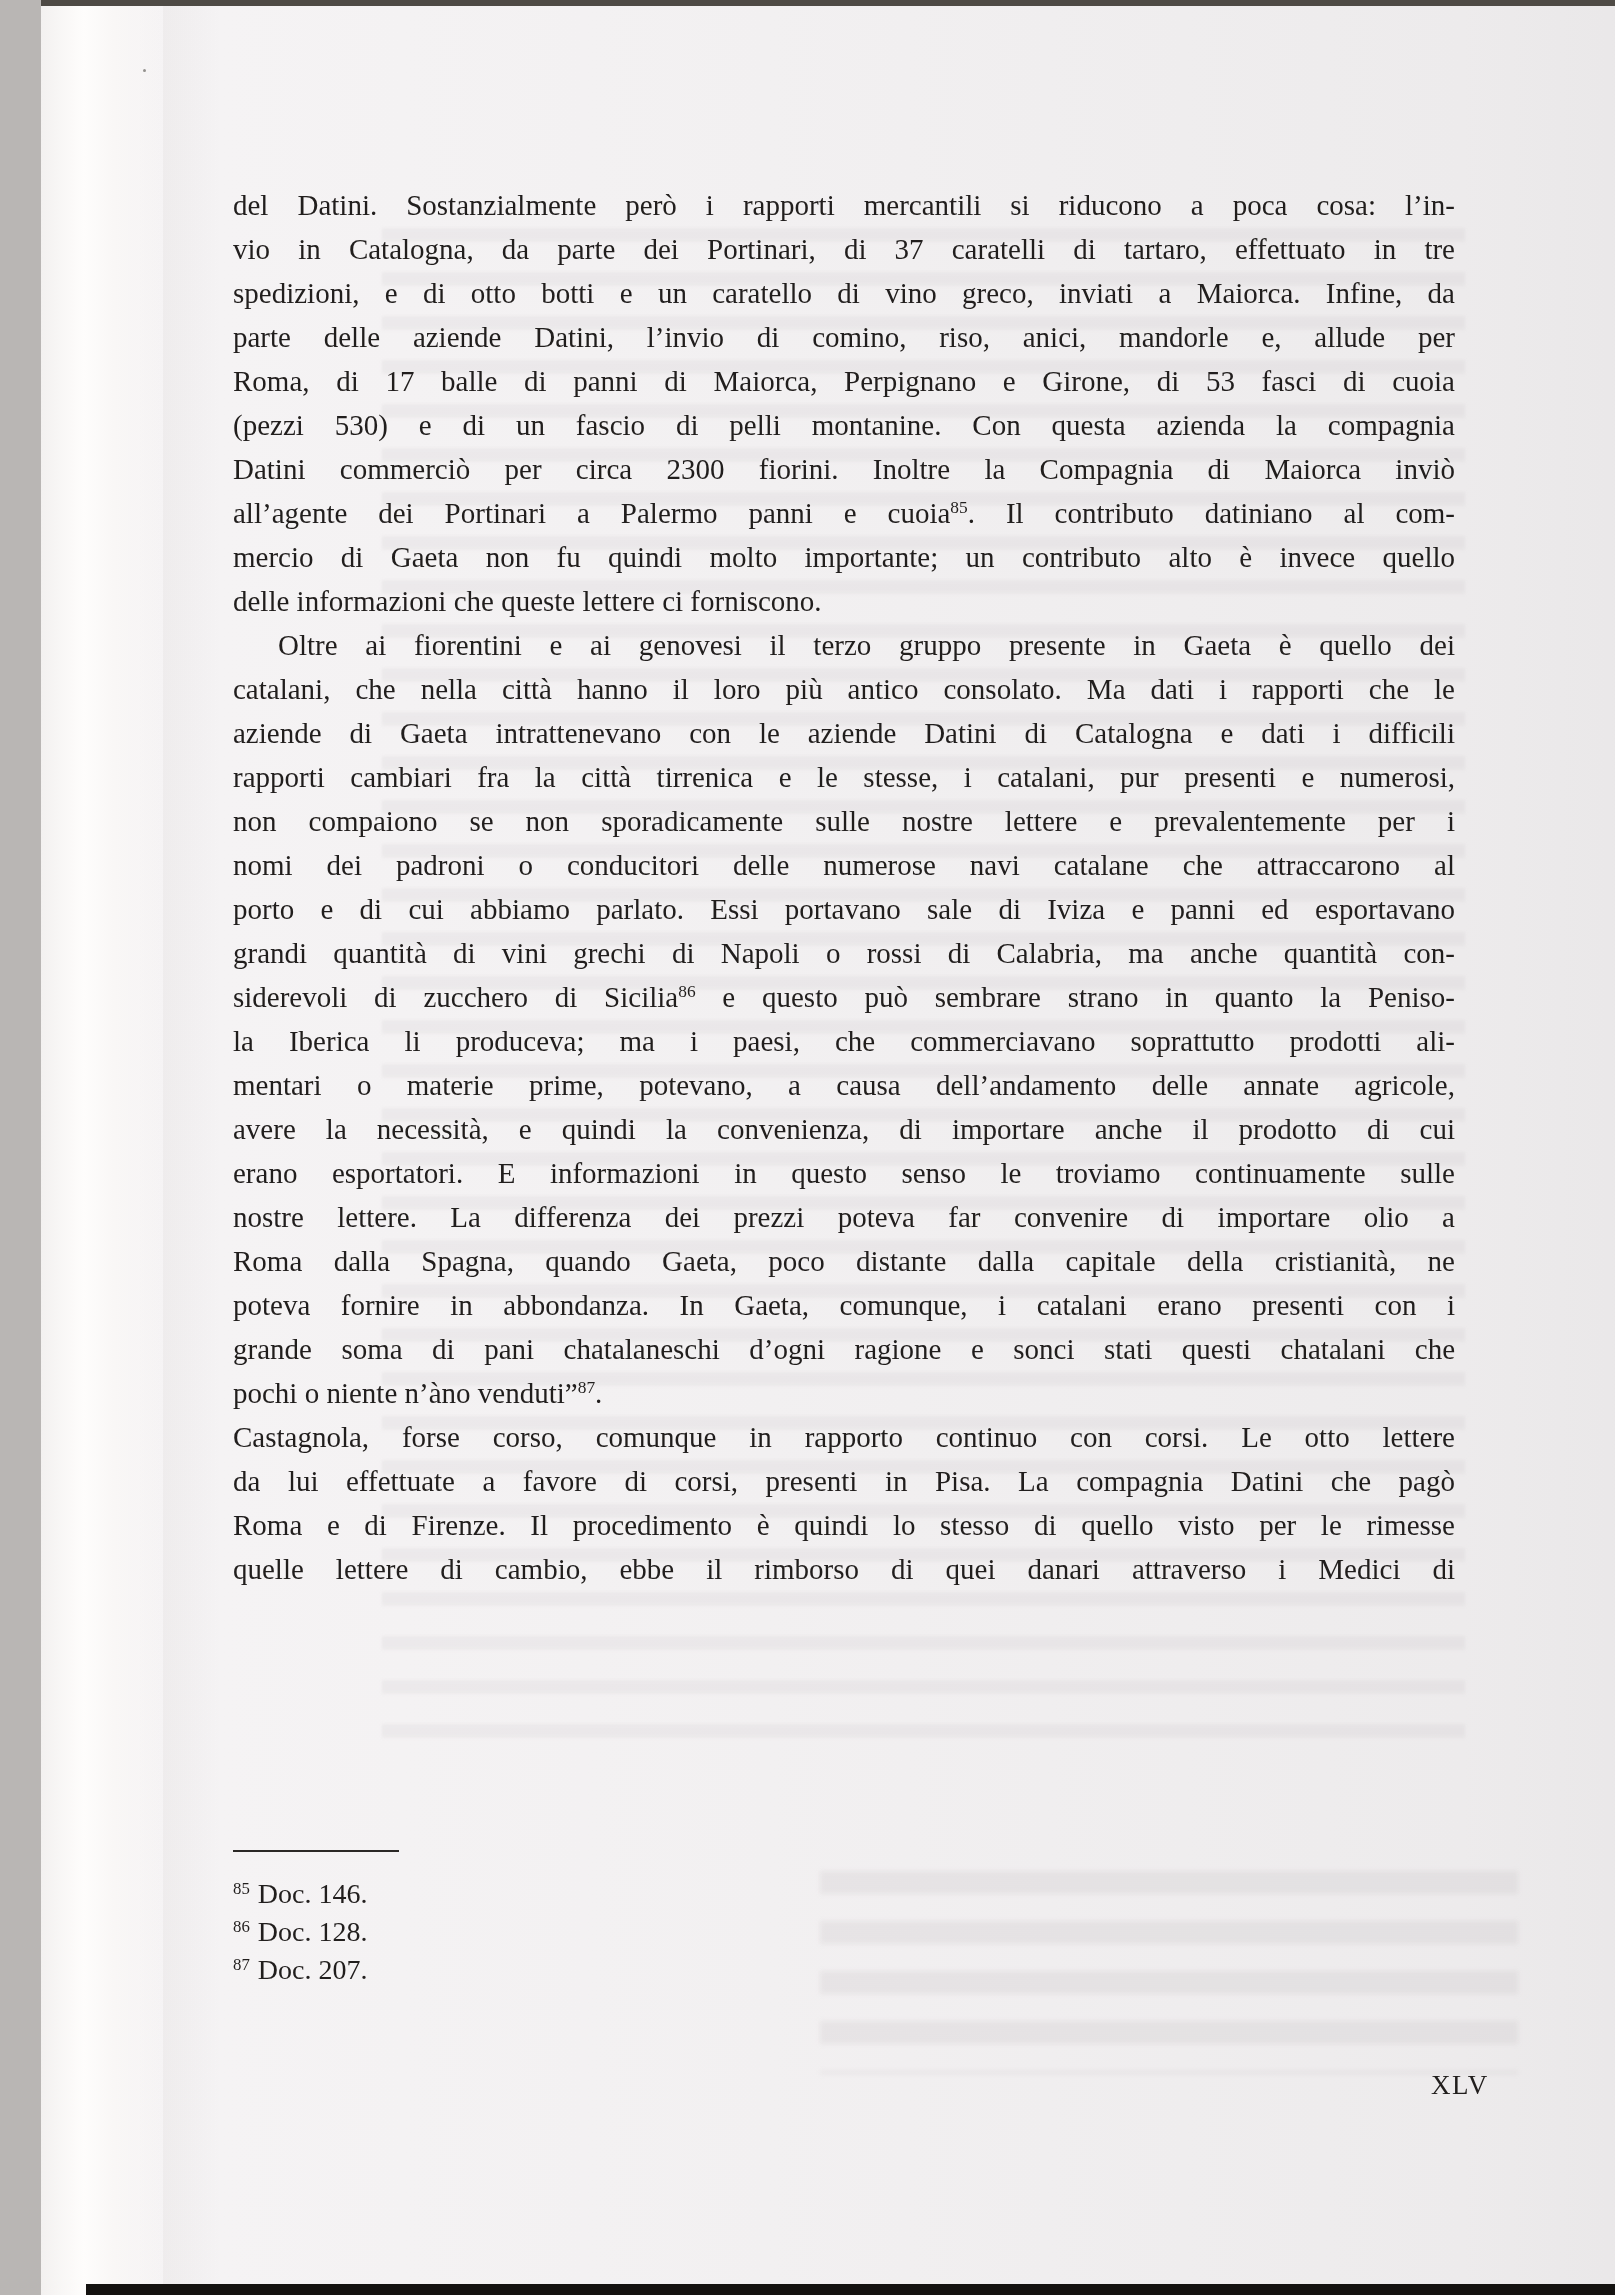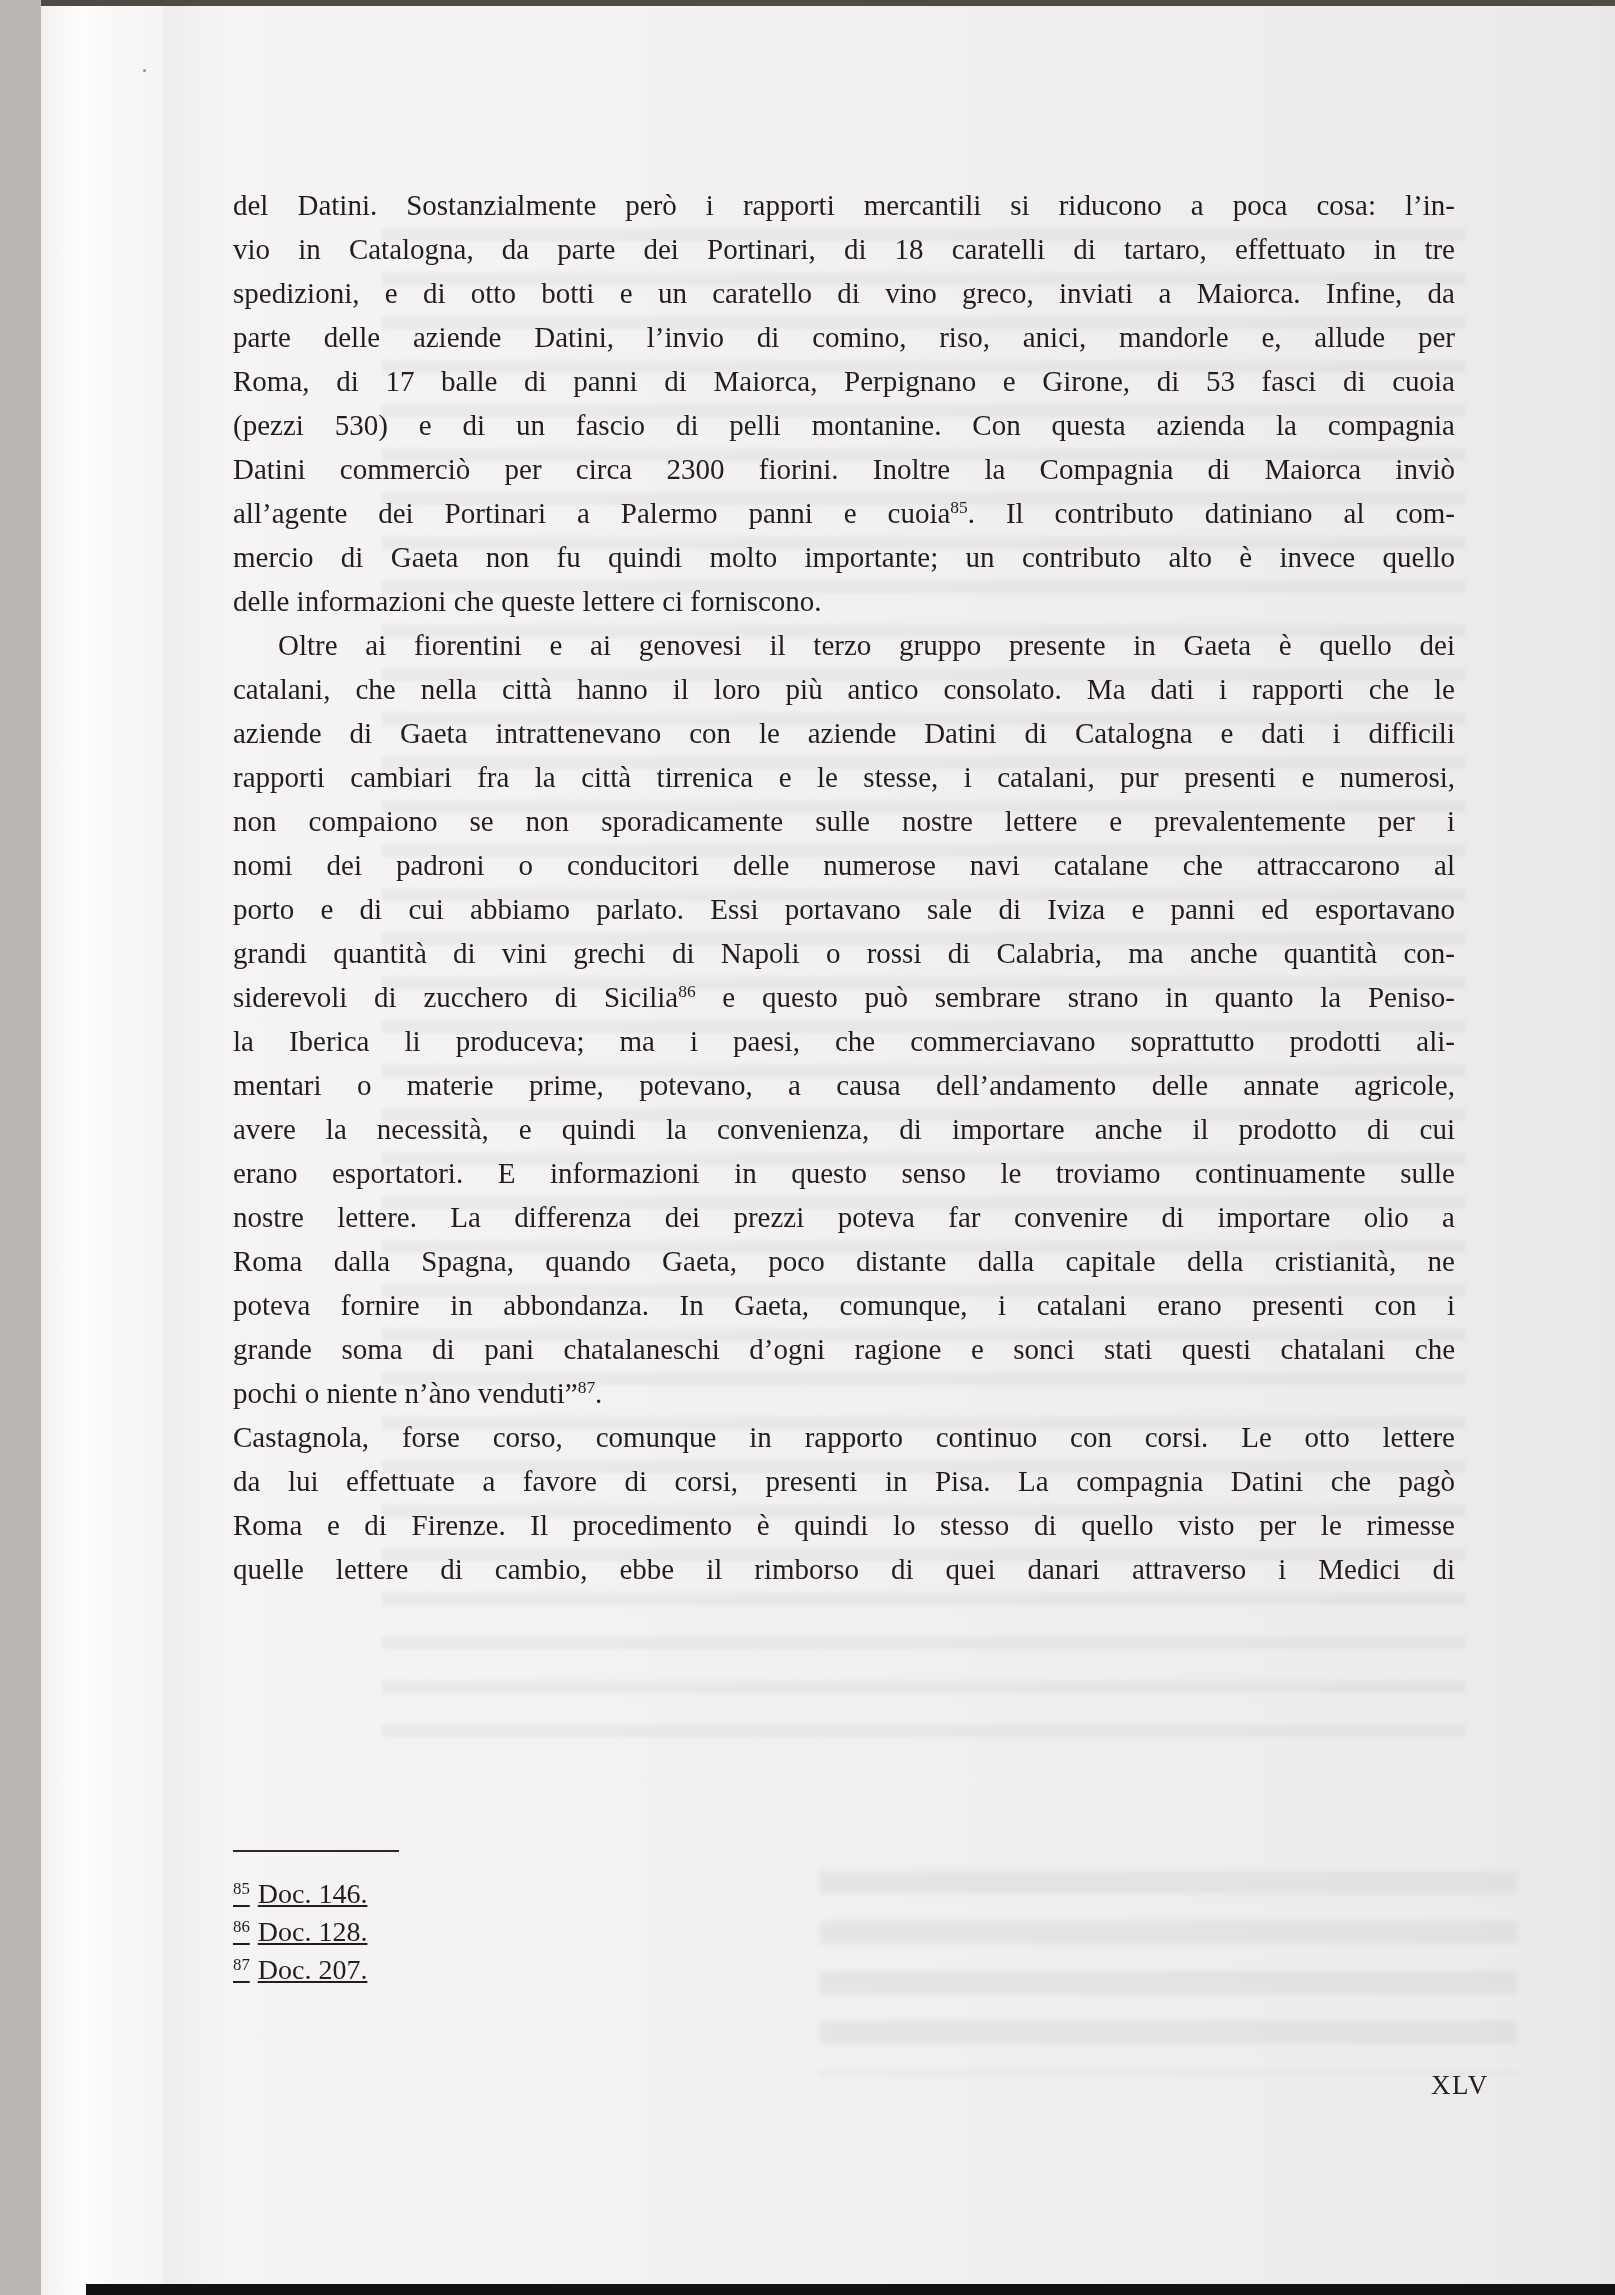--- a/index.html
+++ b/index.html
@@ -34,41 +34,41 @@
     height:44px;line-height:44px;overflow:hidden;
     text-align:justify;text-align-last:justify;
     white-space:normal;
   }
   .line.short{text-align-last:left;}
   .line.indent{text-indent:45px;}
   sup{font-size:0.60em;line-height:0;vertical-align:baseline;position:relative;top:-0.55em;}
   
   .footnote-separator{position:absolute;left:192px;top:1850px;width:166px;height:2.4px;background:#2b2826;}
   .footnotes{position:absolute;left:192px;top:1875px;width:731px;font-size:28px;}
-  .footnote{height:38px;line-height:38px;text-decoration:underline;}
+  .footnote{height:38px;line-height:38px;}
   .footnote sup{margin-right:8px;}
   
   .page-number{position:absolute;left:1390px;top:2070px;font-size:27px;letter-spacing:1.6px;}
   
   .speck{position:absolute;width:3.2px;height:3.2px;border-radius:50%;background:#6a6662;opacity:.7;}
 </style>
 </head>
 <body>
 
 <div class="scan">
   <div class="gutter"></div>
   <div class="gutter-shadow"></div>
 
   <div class="bleed-body"></div>
   <div class="bleed-footnotes"></div>
 
   <div class="text-block">
       <div>
         <div class="line">del Datini. Sostanzialmente però i rapporti mercantili si riducono a poca cosa: l’in-</div>
-        <div class="line">vio in Catalogna, da parte dei Portinari, di 18 caratelli di tartaro, effettuato in tre</div>
+        <div class="line">vio in Catalogna, da parte dei Portinari, di 37 caratelli di tartaro, effettuato in tre</div>
         <div class="line">spedizioni, e di otto botti e un caratello di vino greco, inviati a Maiorca. Infine, da</div>
         <div class="line">parte delle aziende Datini, l’invio di comino, riso, anici, mandorle e, allude per</div>
         <div class="line">Roma, di 17 balle di panni di Maiorca, Perpignano e Girone, di 53 fasci di cuoia</div>
         <div class="line">(pezzi 530) e di un fascio di pelli montanine. Con questa azienda la compagnia</div>
         <div class="line">Datini commerciò per circa 2300 fiorini. Inoltre la Compagnia di Maiorca inviò</div>
         <div class="line">all’agente dei Portinari a Palermo panni e cuoia<sup>85</sup>. Il contributo datiniano al com-</div>
         <div class="line">mercio di Gaeta non fu quindi molto importante; un contributo alto è invece quello</div>
         <div class="line short">delle informazioni che queste lettere ci forniscono.</div>
       </div>
       <div>

